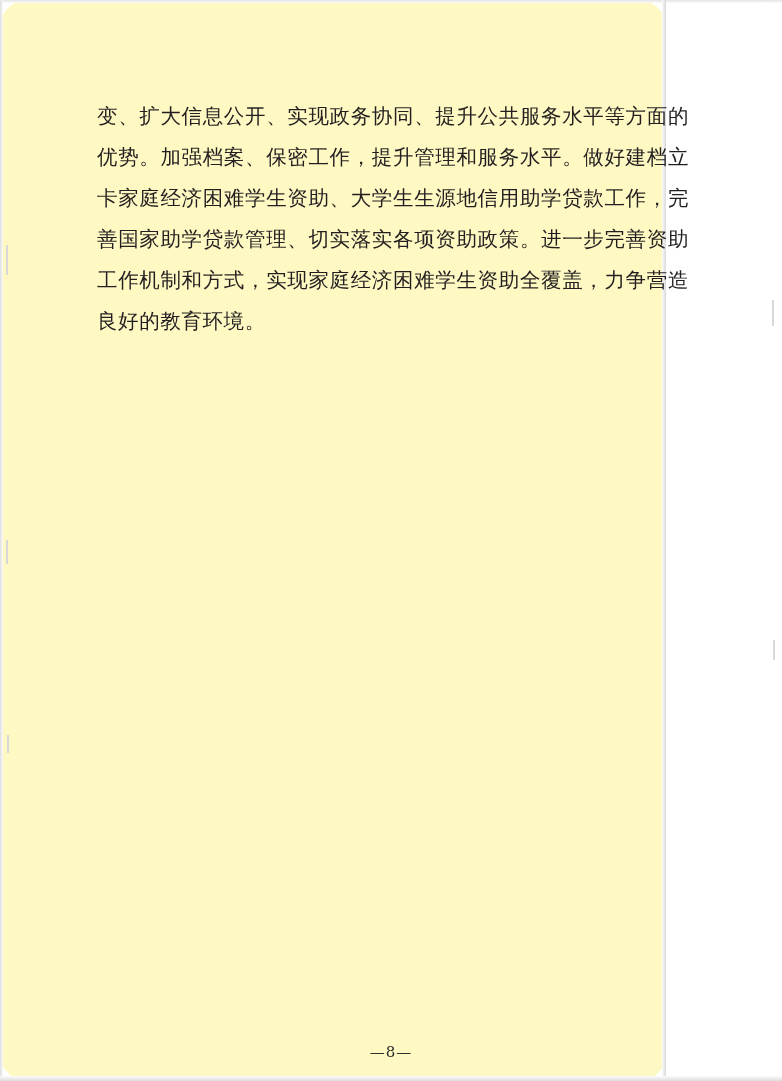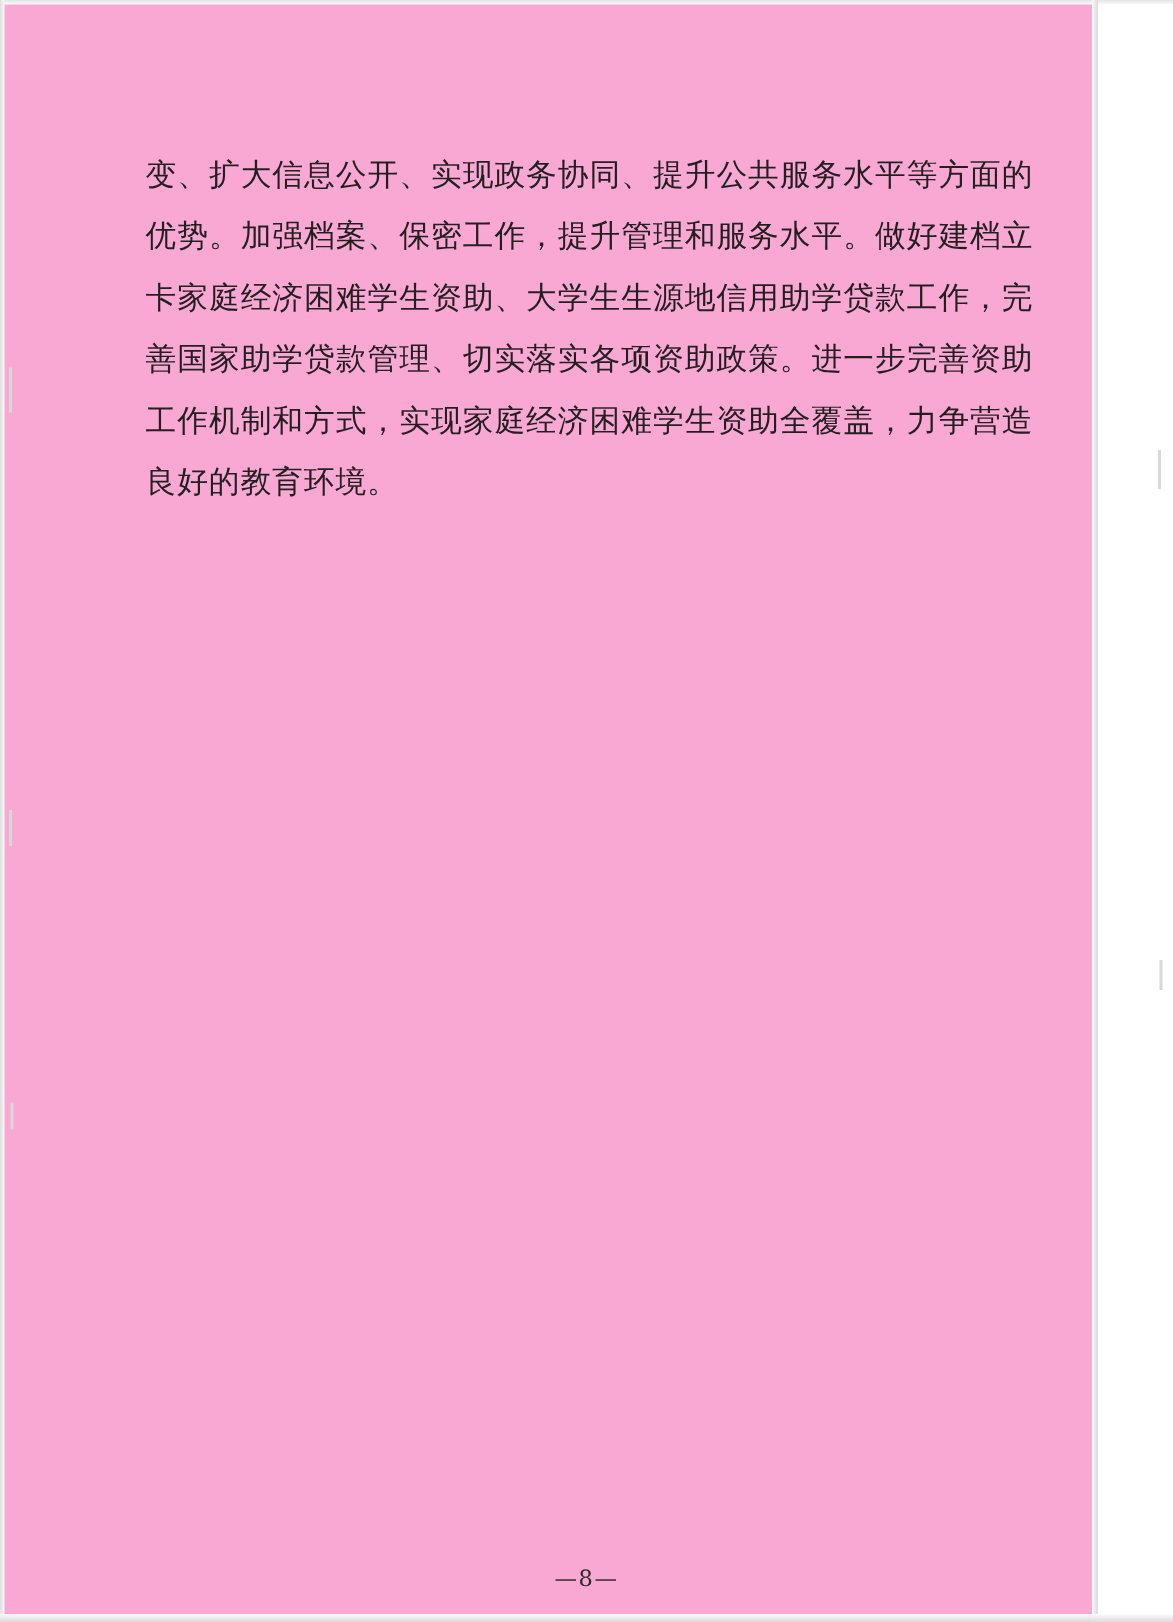--- a/index.html
+++ b/index.html
@@ -8,24 +8,25 @@
   }
   body {
     width: 782px;
     height: 1081px;
     background: #ffffff;
     font-family: "DejaVu Serif", serif;
     overflow: hidden;
   }
   .page {
     position: relative;
-    width: 732px;
+    width: 666px;
     height: 1081px;
-    background: #f9a8d4;
+    background: #fef9c3;
     box-sizing: border-box;
+    border-radius: 27px;
   }
   
   .scan-edge-left {
     position: absolute;
     left: 0;
     top: 0;
     width: 3px;
     height: 1081px;
     background: linear-gradient(to right, #dedede, #fbfbfb);
   }

